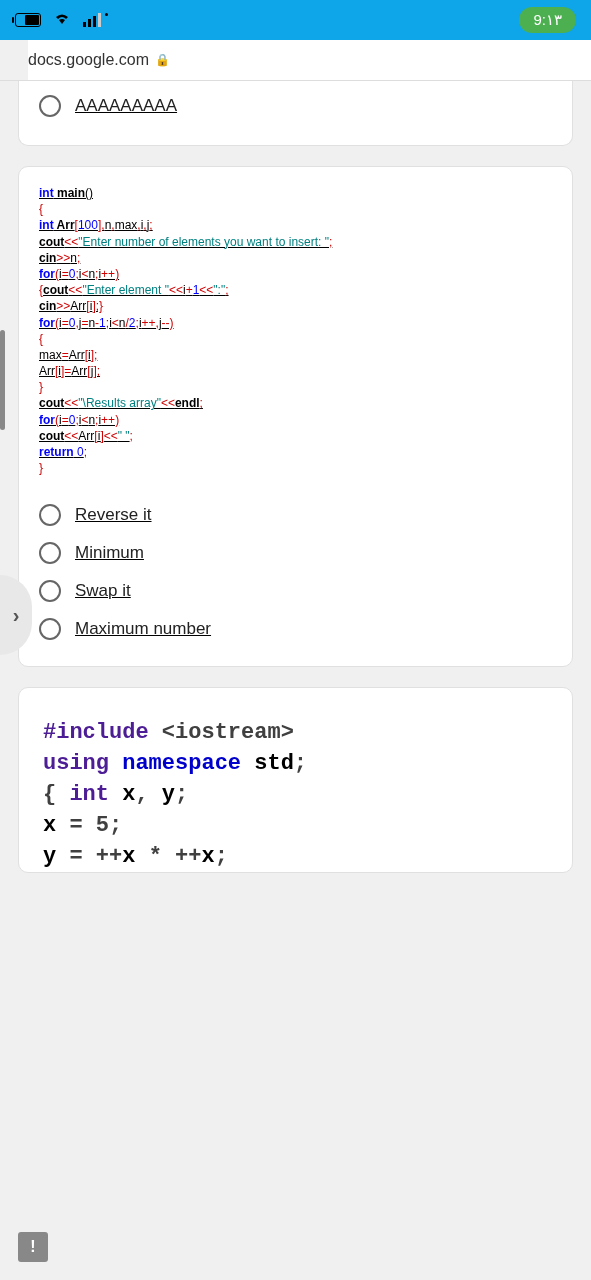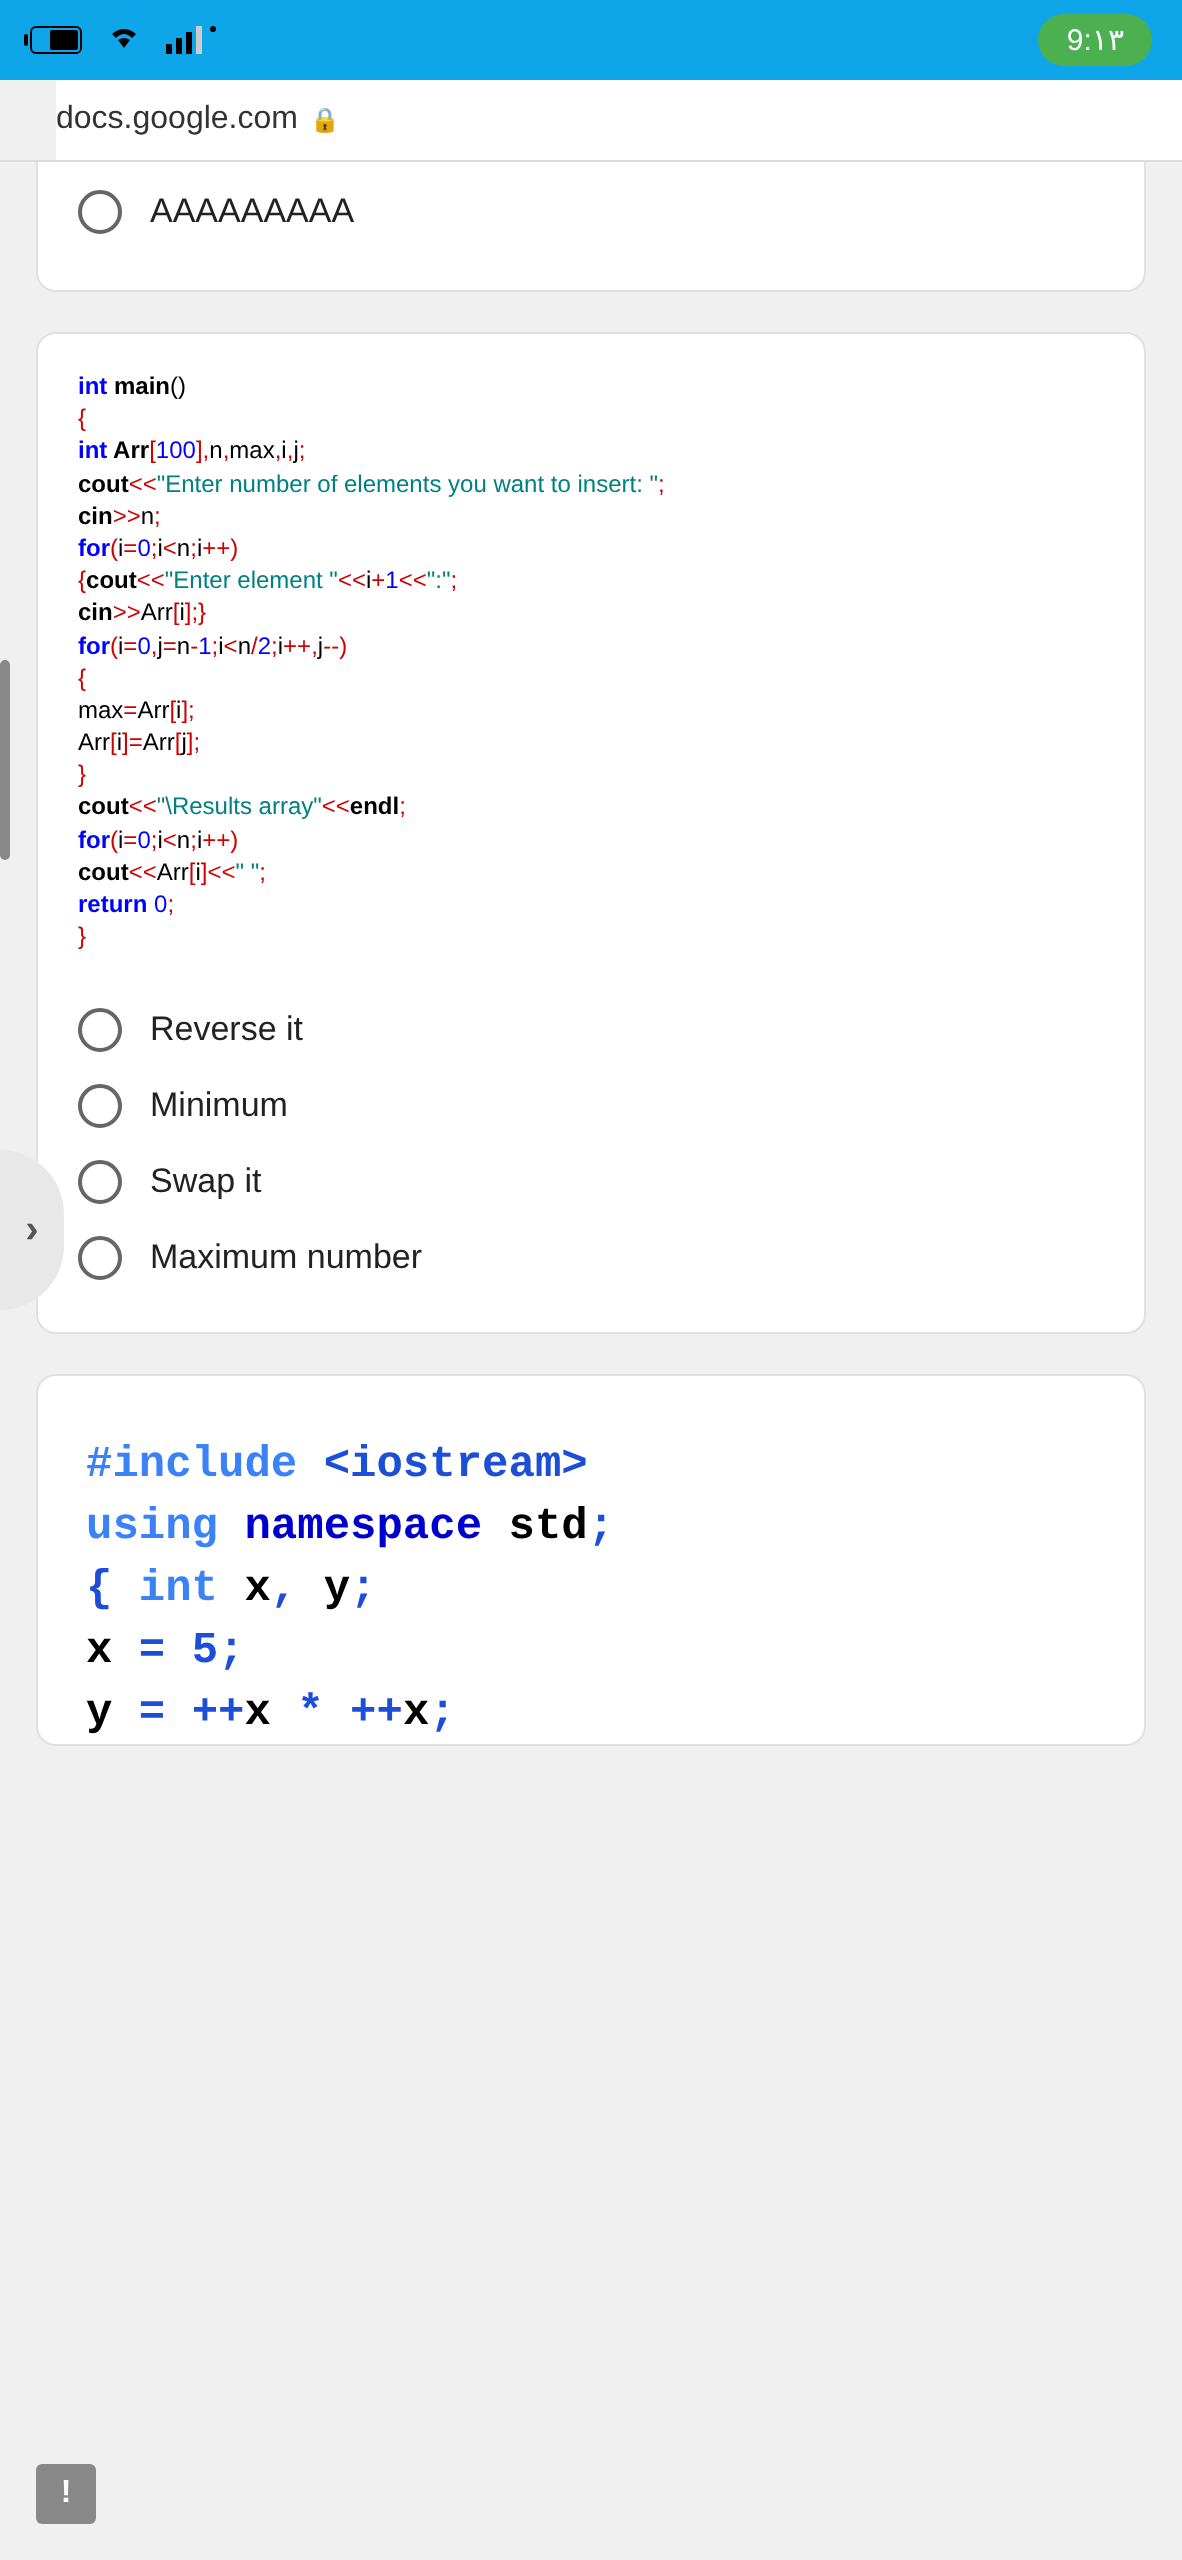--- a/index.html
+++ b/index.html
@@ -108,20 +108,21 @@
     }
     .content {
       padding: 0 18px;
     }
     .card {
       background: #fff;
       border: 1px solid #e0e0e0;
       border-radius: 10px;
       margin-bottom: 20px;
       padding: 18px 20px;
+      text-decoration: underline;
     }
     .card-first {
       border-top-left-radius: 0;
       border-top-right-radius: 0;
       border-top: none;
       margin-top: 0;
       padding-top: 6px;
       padding-bottom: 20px;
     }
     .radio-option {
@@ -160,24 +161,24 @@
       border-radius: 10px;
       padding: 30px 24px 0 24px;
     }
     .code-block2 {
       font-family: 'Courier New', monospace;
       font-size: 22px;
       line-height: 1.4;
       font-weight: bold;
     }
     .code-block2 .line { white-space: nowrap; }
-    .c2-green { color: #3b82f6; }
+    .c2-green { color: #4c1d95; }
     .c2-blue { color: #0000cd; }
     .c2-black { color: #000; }
-    .c2-red { color: #1d4ed8; }
+    .c2-red { color: #404040; }
     .last-line {
       border-bottom: 3px solid #000;
       display: inline-block;
     }
     .side-handle {
       position: absolute;
       left: 0;
       top: 575px;
       width: 32px;
       height: 80px;

